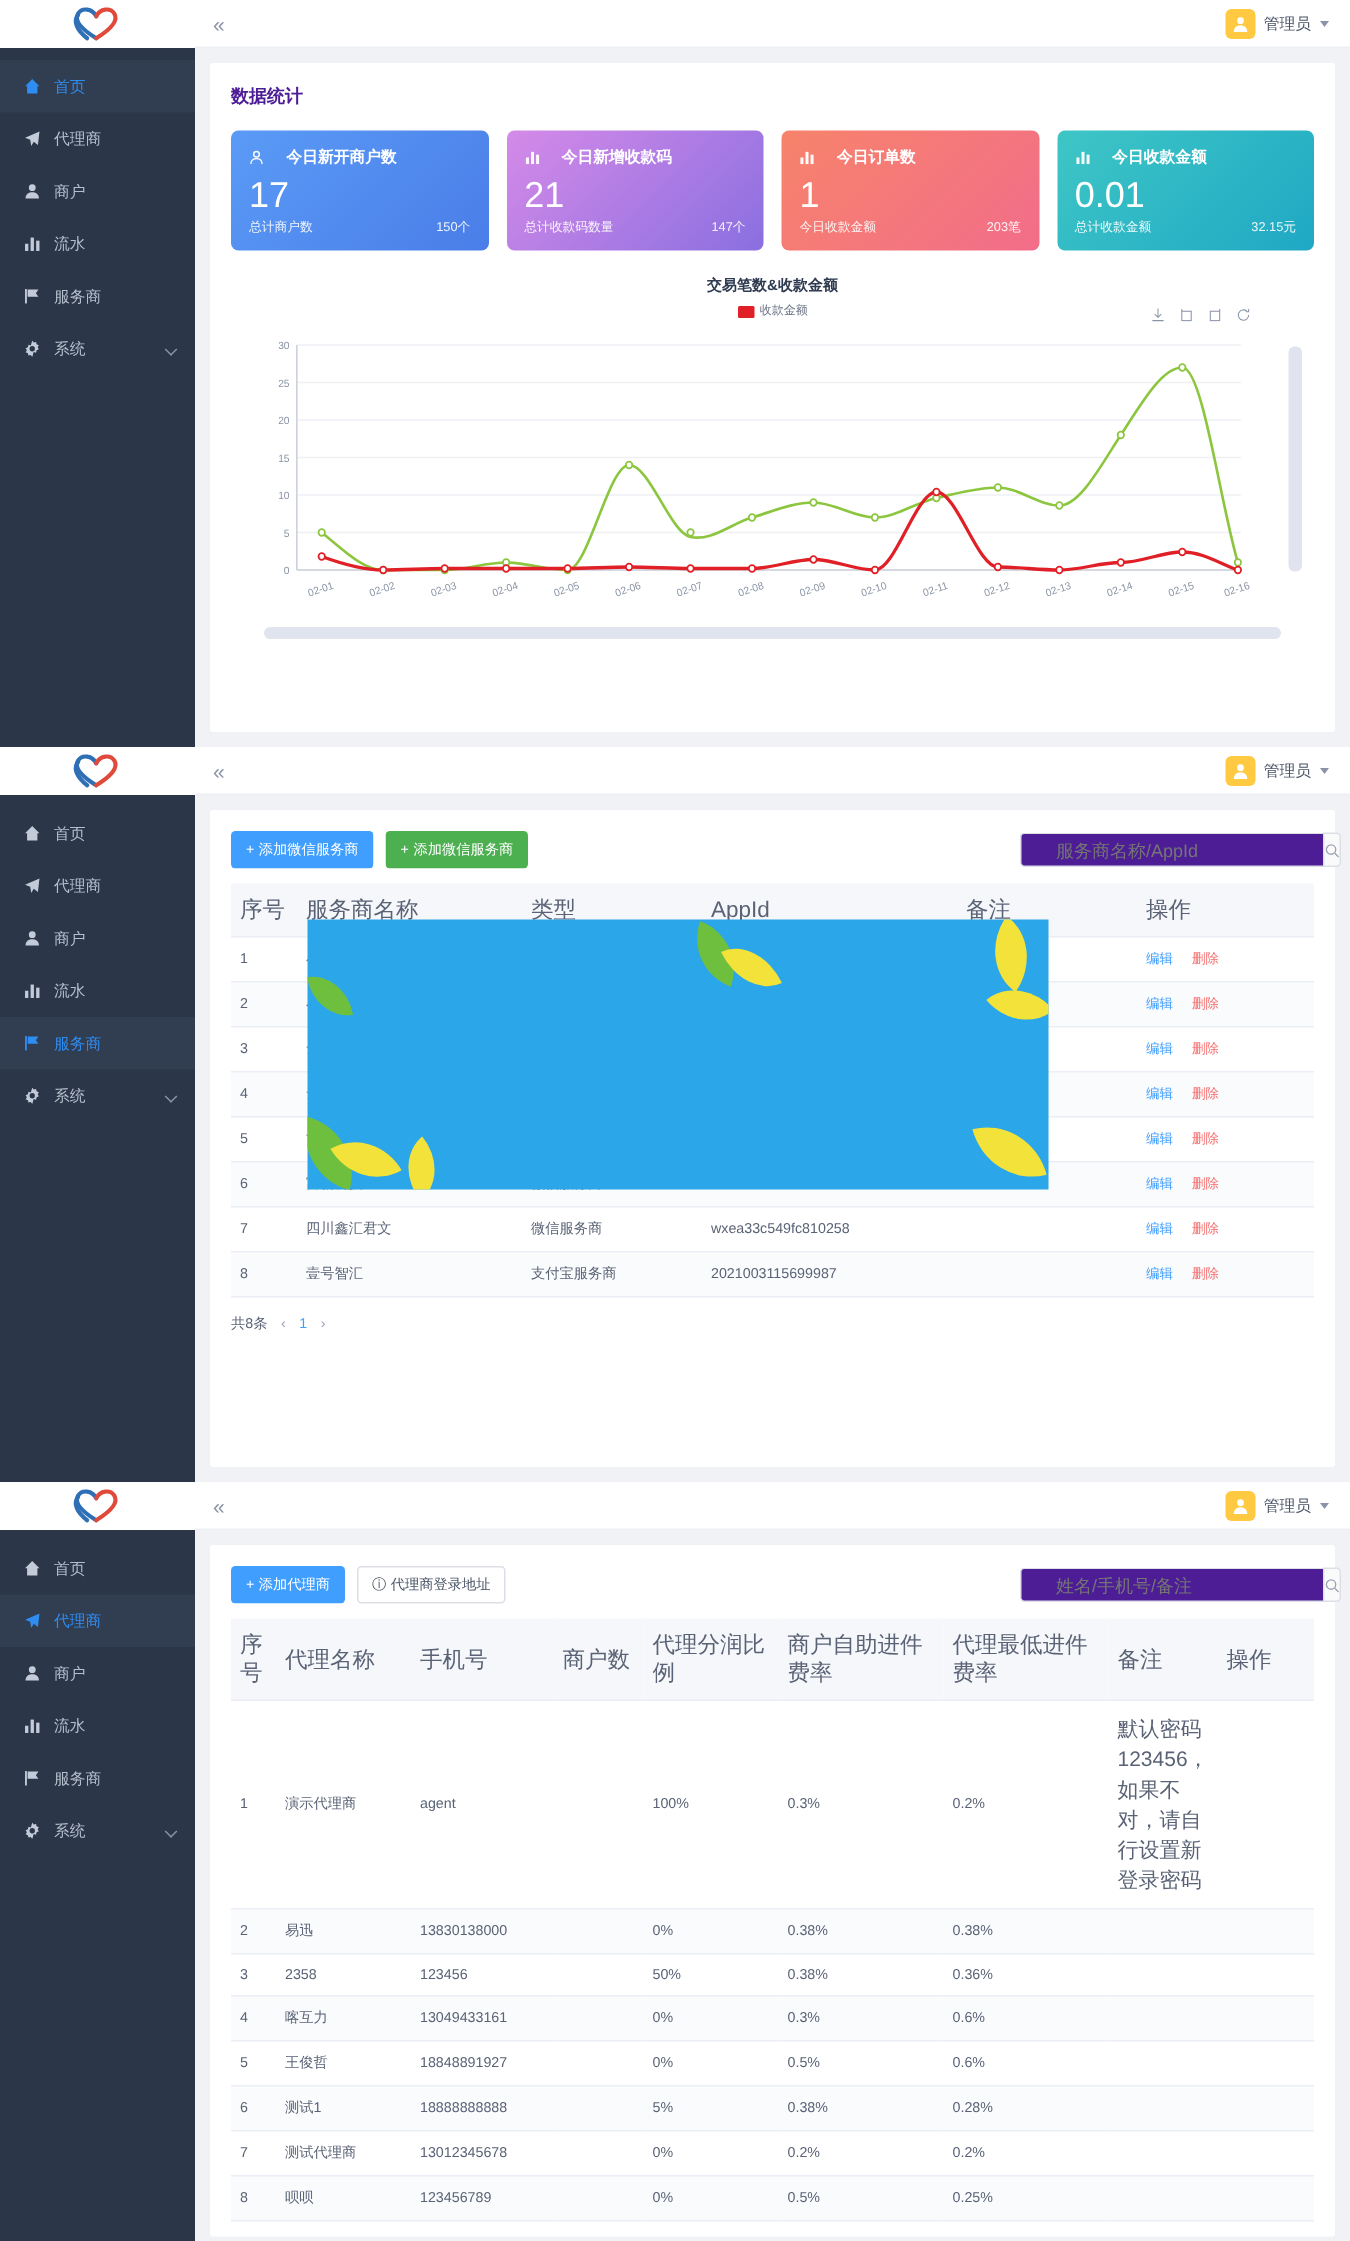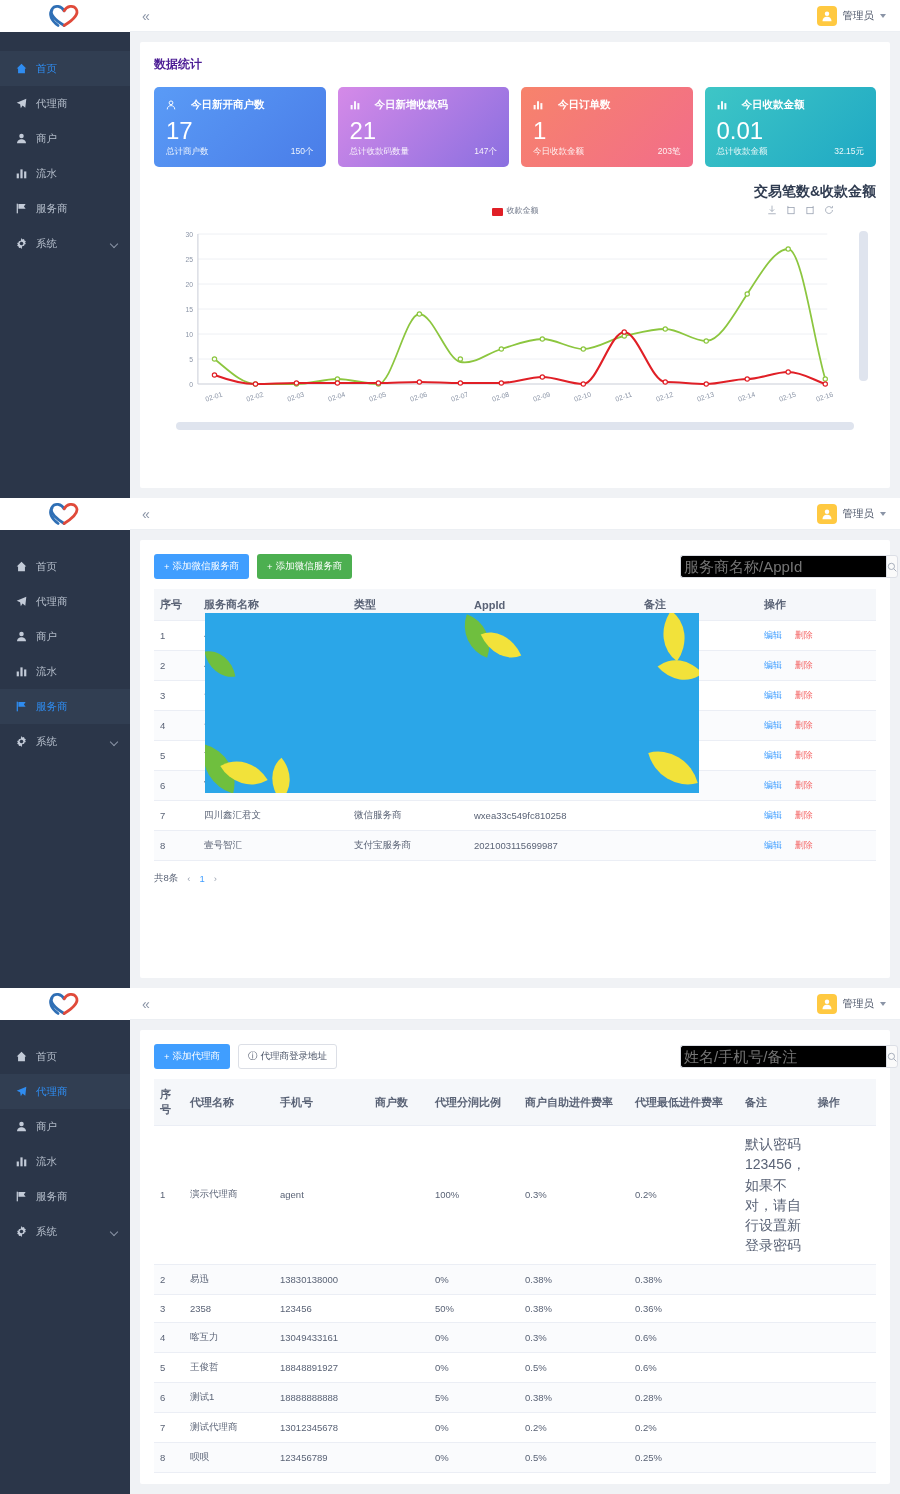--- a/index.html
+++ b/index.html
@@ -18,21 +18,21 @@
   
   .sidebar {
     position: absolute; left: 0; top: 0; bottom: 0;
     width: 130px; background: #2b3649;
   }
   .logo-bar {
     height: 32px; background: #fff; display: flex;
     align-items: center; justify-content: center;
   }
   .logo { width: 38px; height: 26px; }
-  .nav { padding-top: 19px; }
+  .nav { padding-top: 8px; }
   .nav-item {
     height: 35px; display: flex; align-items: center;
     padding-left: 14px; color: #b6bfcc; font-size: 10.5px;
     position: relative; cursor: pointer;
   }
   .nav-item.active { color: #2f8cf0; background: #313e52; }
   .nav-icon {
     width: 14px; height: 13px; margin-right: 8px;
     display: inline-flex; align-items: center; justify-content: center;
     color: #c3cbd8; flex: none;
@@ -92,21 +92,21 @@
   .stat-head svg { width: 10px; height: 10px; fill: #fff; opacity: .95; }
   .stat-value { font-size: 24px; line-height: 1; font-weight: 300; margin: 5px 0 2px 0; }
   .stat-foot {
     display: flex; justify-content: space-between;
     font-size: 8.5px; opacity: .9;
   }
 
   
   .chart-wrap { margin-top: 16px; position: relative; height: 240px; }
   .chart-title {
-    text-align: right; font-size: 14px; font-weight: bold; color: #2f3b50;
+    text-align: center; font-size: 10px; font-weight: bold; color: #2f3b50;
   }
   .chart-legend {
     display: flex; align-items: flex-end; justify-content: center;
     gap: 4px; margin-top: 4px; font-size: 8px; color: #6b7385;
   }
   .legend-swatch { width: 11px; height: 8px; border-radius: 1px; display: inline-block; }
   .toolbox {
     position: absolute; right: 42px; top: 22px; display: flex; gap: 9px;
     color: #8a94a6;
   }
@@ -132,35 +132,35 @@
   }
   .btn-blue { background: #409eff; color: #fff; }
   .btn-green { background: #4caf50; color: #fff; }
   .btn-plain { background: #fff; color: #4a5366; border-color: #dcdfe6; }
   .search-box {
     margin-left: auto; display: flex; align-items: stretch;
     width: 196px; height: 23px;
   }
   .search-input {
     flex: 1; border: 1px solid #dcdfe6; border-right: none;
-    border-radius: 3px 0 0 3px; font-size: 15px; padding: 0 3px;
+    border-radius: 3px 0 0 3px; font-size: 12px; padding: 0 23px;
     color: #9aa2b1; outline: none; font-family: "Liberation Sans", sans-serif;
-    background: #000000;
+    background: #4c1d95;
   }
   .search-btn {
     width: 29px; border: 1px solid #dcdfe6; border-radius: 0 3px 3px 0;
     background: #fafafa; display: flex; align-items: center;
     justify-content: center; cursor: pointer;
   }
   .search-btn svg { width: 10px; height: 10px; stroke: #9aa2b1; fill: none; stroke-width: 1.4; }
 
   
   table { width: 100%; border-collapse: collapse; }
   th {
-    background: #f5f7fa; color: #5a6376; font-size: 11px; font-weight: bold;
+    background: #f5f7fa; color: #5a6376; font-size: 15px; font-weight: normal;
     text-align: left; padding: 8px 6px; border-bottom: 1px solid #ebeef5;
   }
   td {
     font-size: 9.5px; color: #5a6376; padding: 8px 6px;
     border-bottom: 1px solid #ebeef5; vertical-align: middle;
   }
   tbody tr:nth-child(even) { background: #fafbfd; }
   .op-link { color: #409eff; cursor: pointer; margin-right: 10px; font-size: 9px; }
   .op-del { color: #f56c6c; cursor: pointer; font-size: 9px; }
   .remark-cell { font-size: 14px; line-height: 1.45; width: 58px; }

